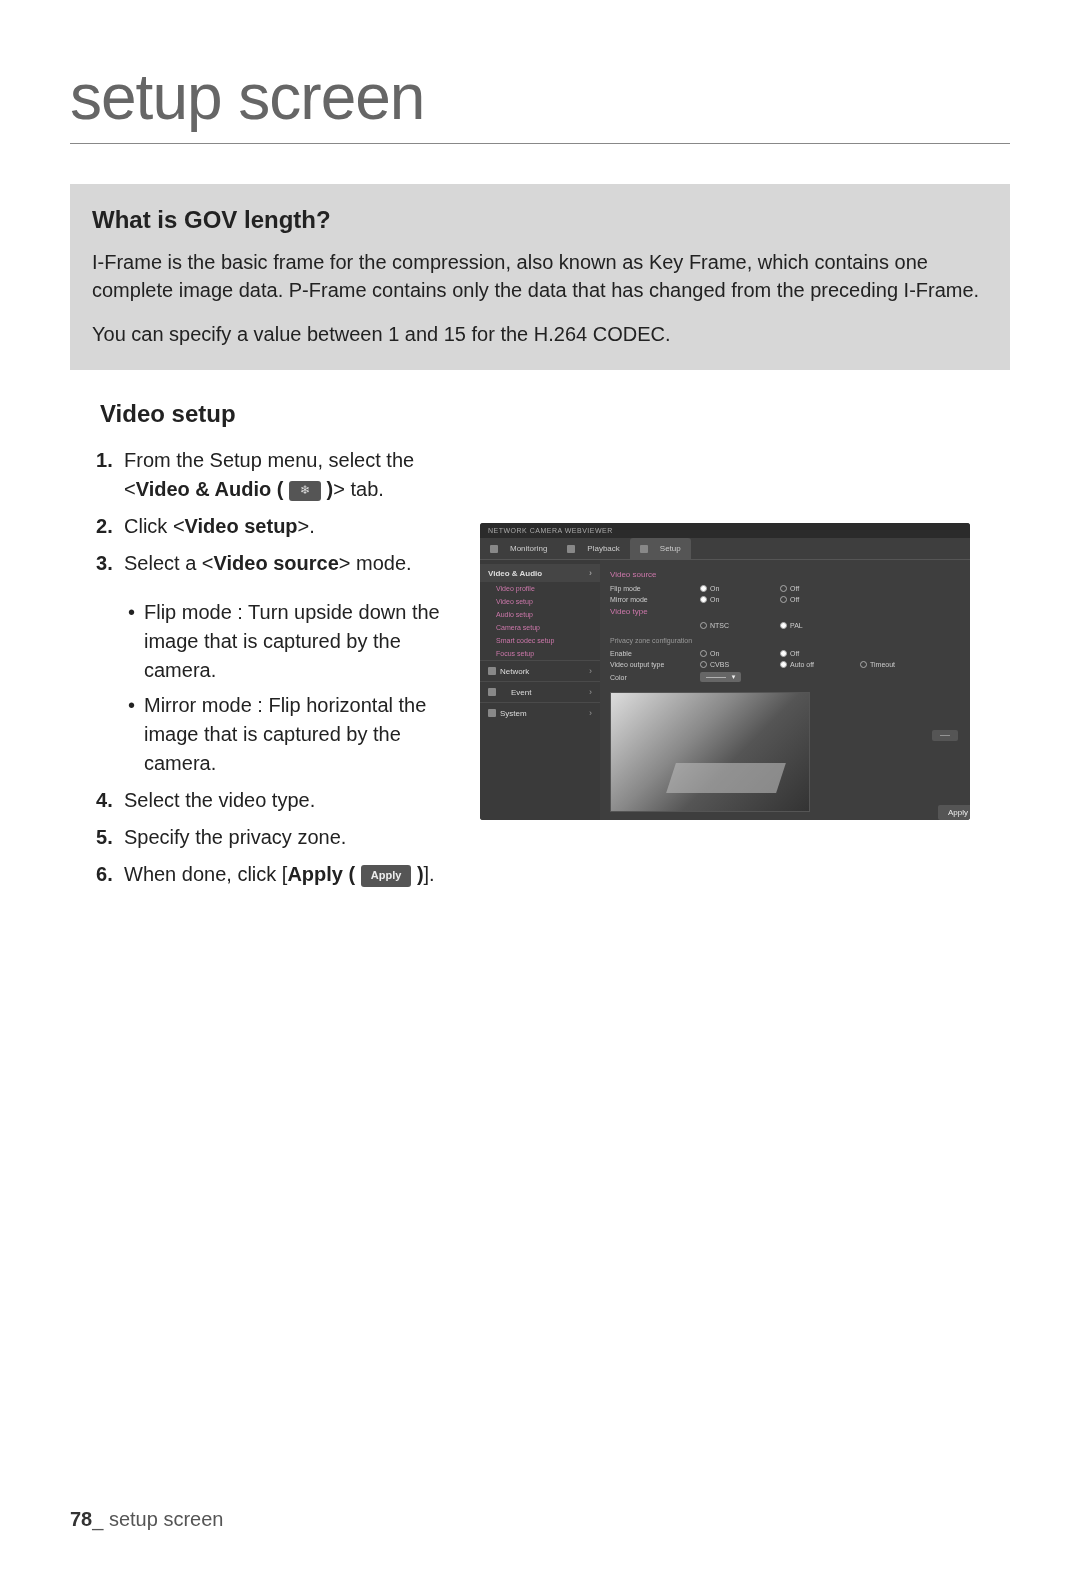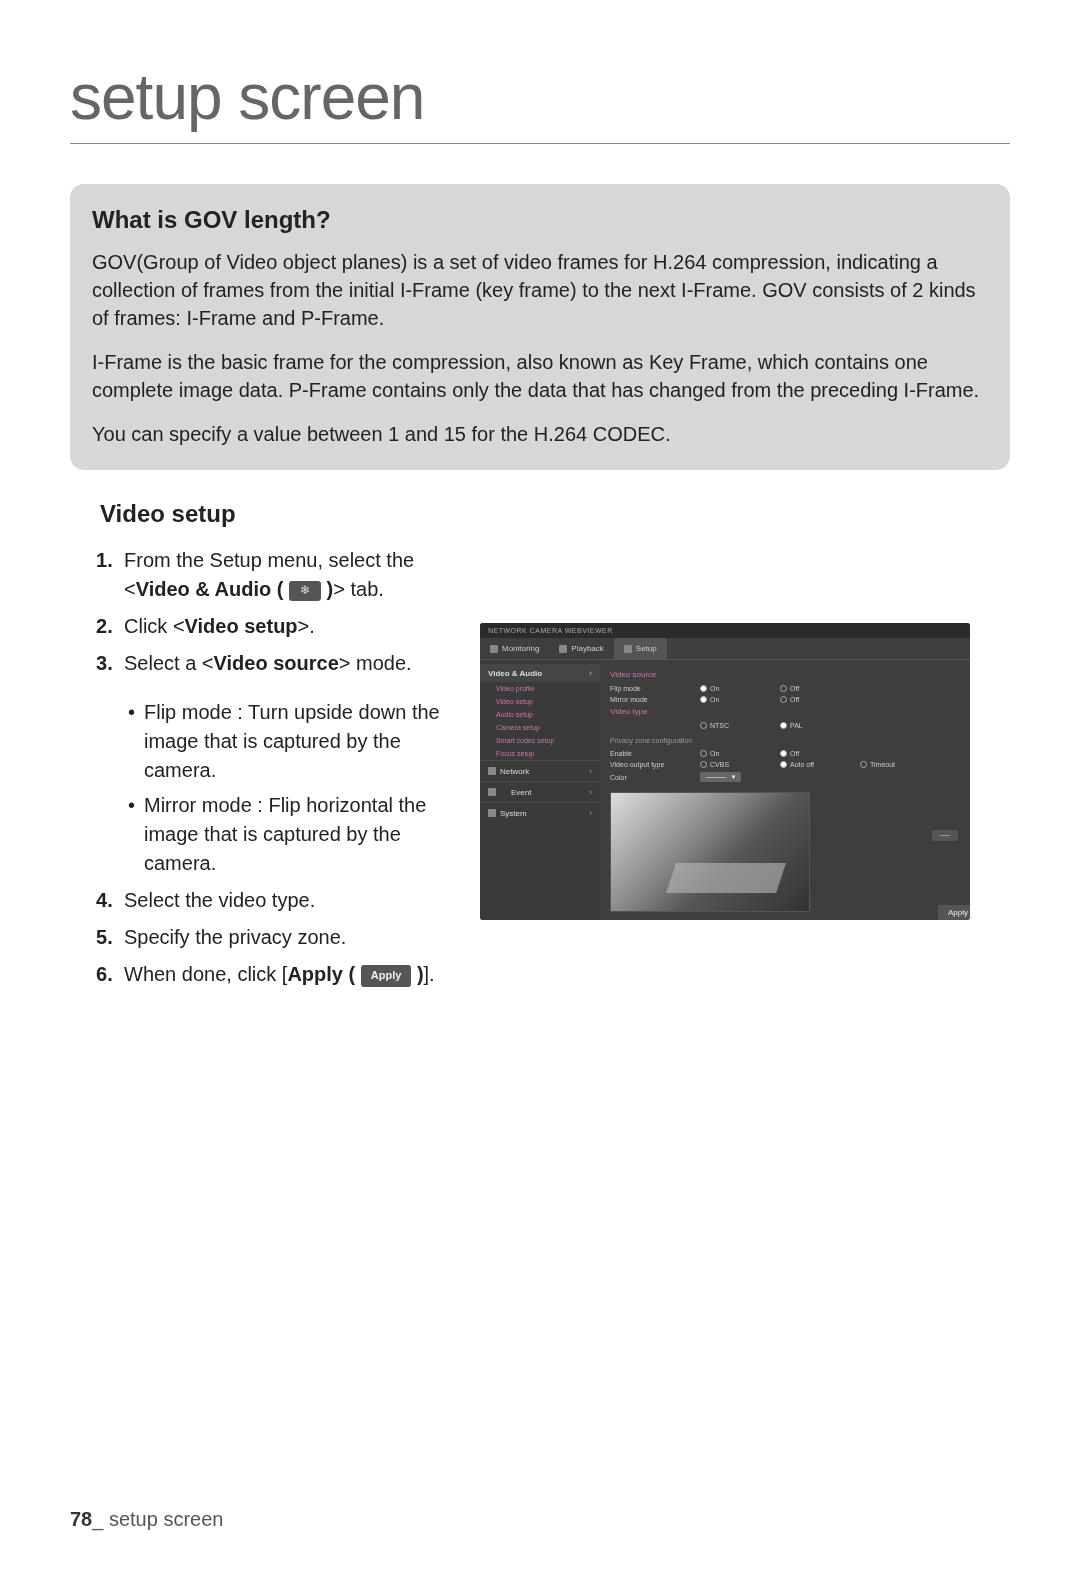--- a/index.html
+++ b/index.html
@@ -20,21 +20,20 @@
     color: #666;
     border-bottom: 1.5px solid #888;
     padding-bottom: 9px;
     margin-bottom: 40px;
     letter-spacing: -1px;
   }
   .info-box {
     background: #d7d7d7;
     padding: 22px 22px 22px 22px;
     margin-bottom: 30px;
-    border-radius: 14px;
   }
   .info-box h2 {
     font-size: 24px;
     font-weight: bold;
     color: #222;
     margin-bottom: 14px;
   }
   .info-box p {
     font-size: 20px;
     line-height: 1.4;
@@ -139,21 +138,21 @@
   .ss-tabs {
     display: flex;
     border-bottom: 1px solid #555;
   }
   .ss-tab {
     padding: 6px 10px;
     font-size: 8px;
     color: #ccc;
     display: flex;
     align-items: center;
-    gap: 4px;
+    gap: 12px;
   }
   .ss-tab.active {
     background: #555;
     border-top-left-radius: 3px;
     border-top-right-radius: 3px;
   }
   .ss-body {
     display: flex;
   }
   .ss-sidebar {
@@ -263,21 +262,20 @@
   .footer .pn { font-weight: bold; color: #333; }
 </style>
 </head>
 <body>
 
 <div class="page">
   <div class="title">setup screen</div>
 
   <div class="info-box">
     <h2>What is GOV length?</h2>
-    <p>GOV(Group of Video object planes) is a set of video frames for H.264 compression, indicating a collection of frames from the initial I-Frame (key frame) to the next I-Frame. GOV consists of 2 kinds of frames: I-Frame and P-Frame.</p>
     <p>I-Frame is the basic frame for the compression, also known as Key Frame, which contains one complete image data. P-Frame contains only the data that has changed from the preceding I-Frame.</p>
     <p style="margin-bottom:0">You can specify a value between 1 and 15 for the H.264 CODEC.</p>
   </div>
 
   <div class="section-heading">Video setup</div>
 
   <div class="content-row">
     <div class="steps">
       <ol>
         <li>

